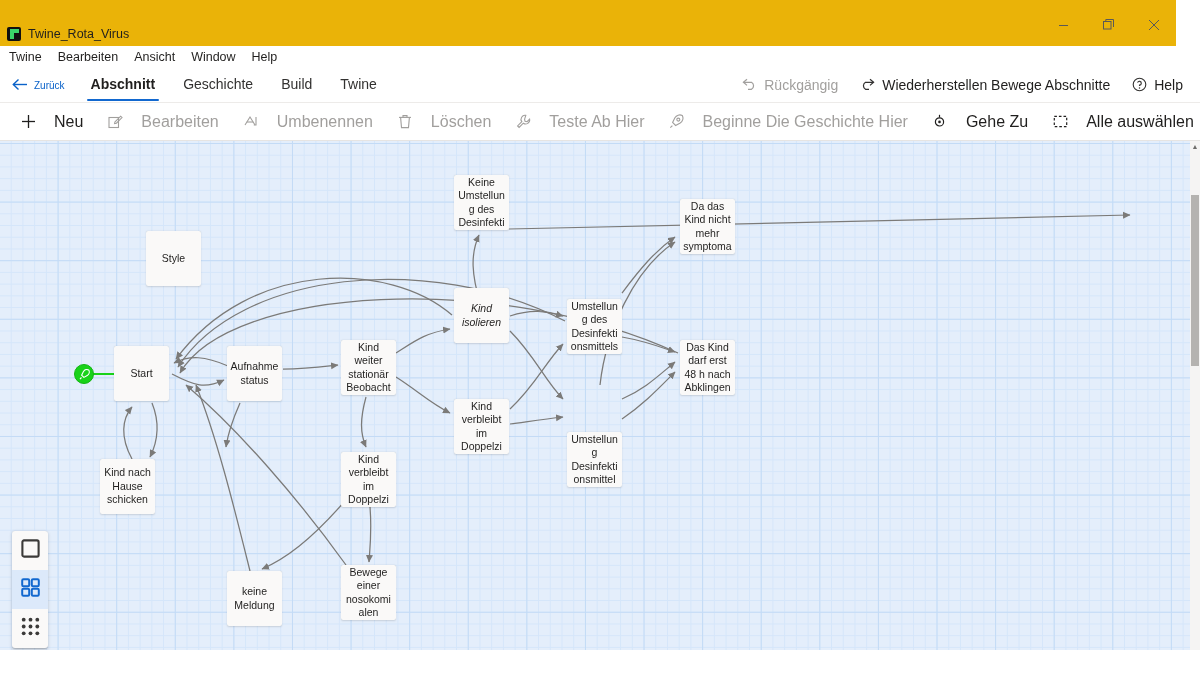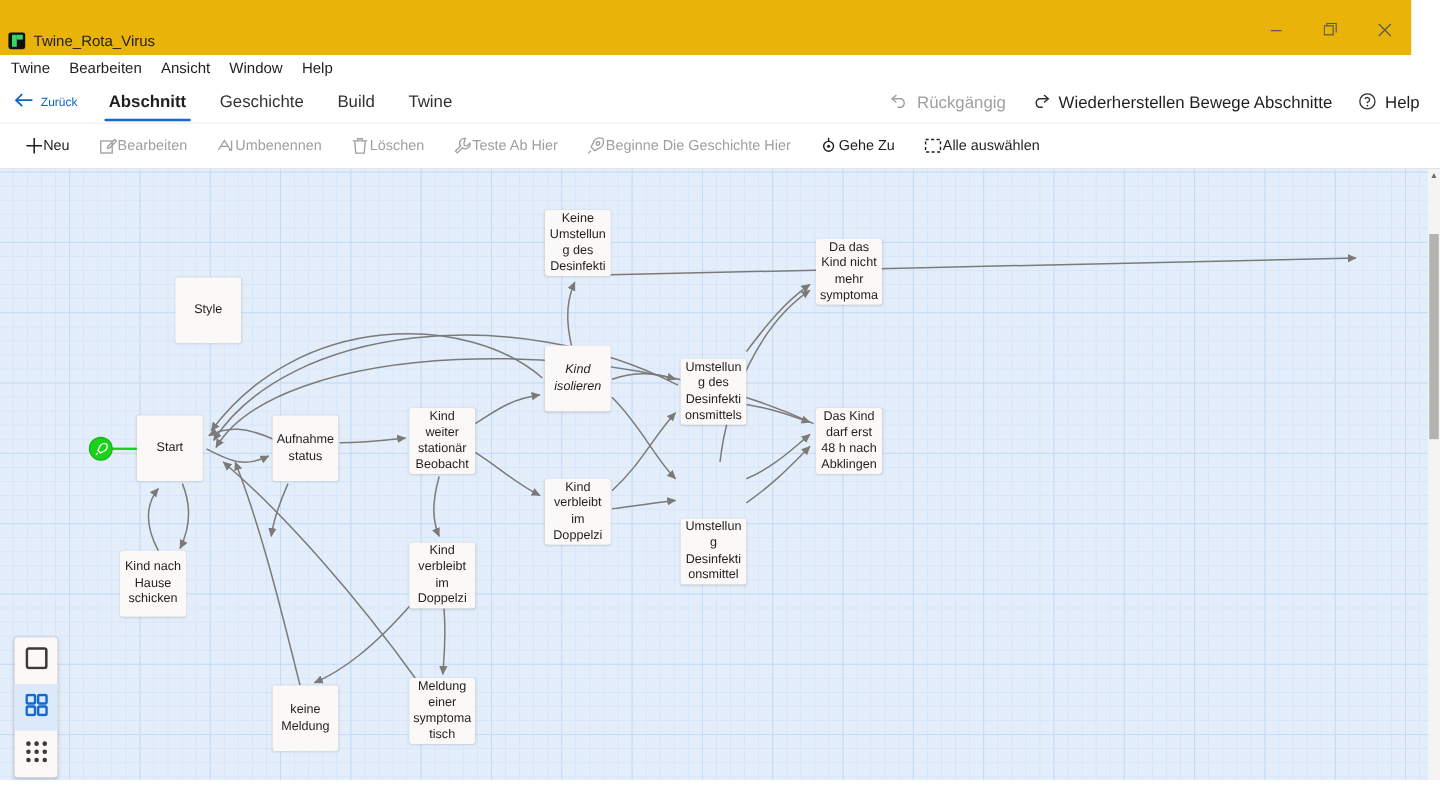--- a/index.html
+++ b/index.html
@@ -88,22 +88,22 @@
   .tr-item.disabled { color: #a19f9d; }
   .tr-item .gl { font-size: 14px; line-height: 1; }
 
   
   .toolbar {
     position: absolute; left: 0; top: 103px; width: 1200px; height: 38px;
     background: #ffffff; border-bottom: 1px solid #e6e4e2;
     display: flex; align-items: center; padding-left: 8px;
   }
   .tb-item {
-    display: flex; gap: 0;
-    font-size: 12px; color: #201f1e; padding: 4px 12px; white-space: nowrap;
+    display: flex; align-items: center; gap: 18px;
+    font-size: 16px; color: #201f1e; padding: 4px 12px; white-space: nowrap;
   }
   .tb-item.disabled { color: #a19f9d; }
   .tb-ico { display: flex; width: 16px; height: 16px; align-items: center; justify-content: center; }
   .tb-ico svg { display: block; }
 
   
   .canvas-wrap {
     position: absolute; left: 0; top: 141px; width: 1200px; height: 509px;
     overflow: hidden; background: #e4eefb;
   }
@@ -446,21 +446,21 @@
     <div class="node" style="left:100px; top:318px;">
       <span class="node-label">Kind nach Hause schicken</span>
       </div>
     <div class="node" style="left:341px; top:311px;">
       <span class="node-label">Kind verbleibt im Doppelzimmer</span>
       </div>
     <div class="node" style="left:227px; top:430px;">
       <span class="node-label">keine Meldung</span>
       </div>
     <div class="node" style="left:341px; top:424px;">
-      <span class="node-label">Meldung einer symptomatisch</span>
+      <span class="node-label">Bewege einer nosokomialen</span>
       </div>
 
     <div class="zoomstack">
       <div class="zoom-btn">
         <span>
           <svg width="19" height="19" viewBox="0 0 19 19">
             <rect x="1.4" y="1.4" width="16.2" height="16.2" rx="1.6" fill="none" stroke="#3b3a39" stroke-width="2.1"></rect>
           </svg>
         </span>
       </div>

